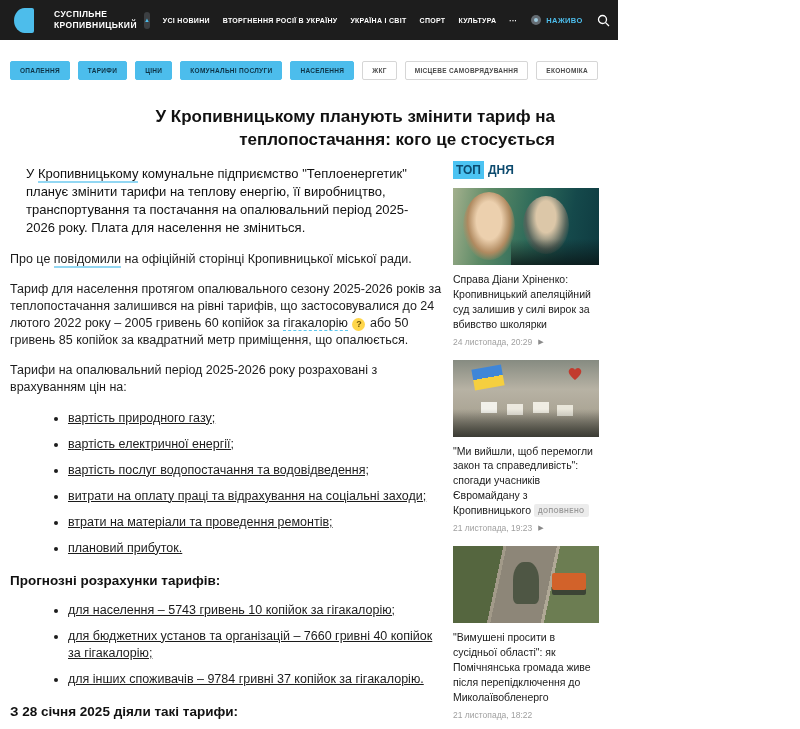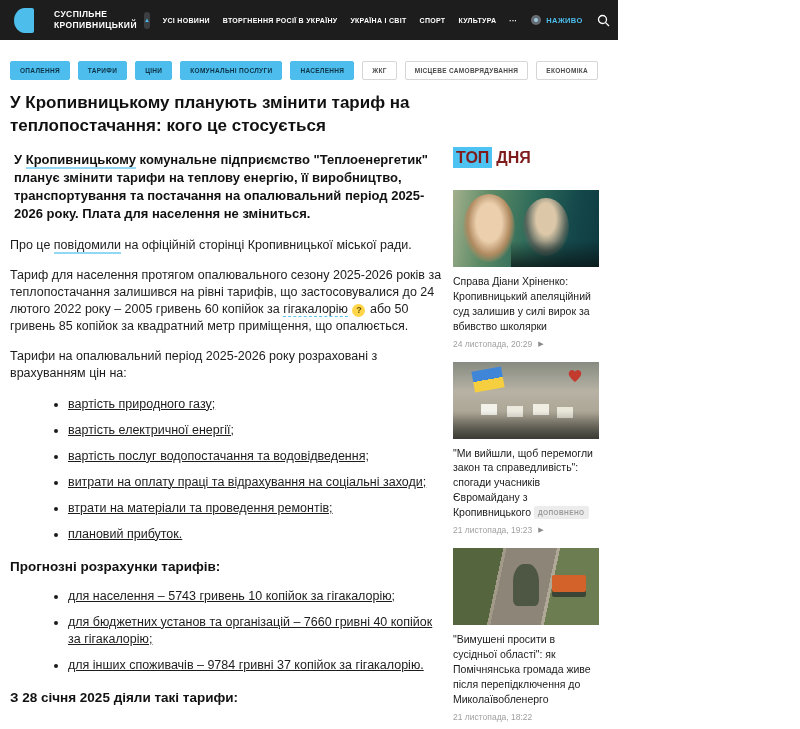--- a/index.html
+++ b/index.html
@@ -35,49 +35,49 @@
 
   
   .tags-row { display:flex; gap:8px; margin:21px 0 0 10px; align-items:center; }
   .tag { font-size:6.5px; font-weight:bold; letter-spacing:.3px; white-space:nowrap;
     padding:5px 9px; border-radius:2px; cursor:pointer; border:1px solid transparent; }
   .tag.active { background:#4cbdec; border-color:#4cbdec; color:#0d3346; }
   .tag.plain { background:#fff; border-color:#d6d6d6; color:#4a4a4a; }
 
   
   .article-head { padding-left:10px; }
-  h1 { max-width:545px; font-size:17px; line-height:1.35; margin:12px 0 11px; color:#111; }
+  h1 { max-width:545px; font-size:17px; line-height:1.35; margin:26px 0 11px; color:#111;text-align:right; }
   .byline { display:flex; align-items:center; width:588px; }
   .avatar { width:22px; height:22px; border-radius:50%;
     background:radial-gradient(circle at 45% 38%, #ece0cc 0 42%, #cdbb9d 70%, #a59677 100%);
     flex:none; }
   .author-name { font-size:9.5px; color:#5a5a5a; margin-left:9px; }
   .byline .spacer { flex:1; }
   .pub-date { font-size:9px; color:#8d8d8d; }
   .font-size-ctl { margin-left:16px; color:#777; cursor:pointer; display:flex; align-items:flex-end; }
   .fs-big { font-size:11px; line-height:1; }
   .fs-small { font-size:7px; line-height:1.2; }
 
   
   .main { display:flex; padding-left:10px; margin-top:9px; }
   .body-col { width:432px; flex:none; }
-  .lead { font-weight:bold; font-size:13px; line-height:1.4; color:#111; margin:2px 4px 13px; }
+  .lead { font-weight:normal; font-size:13px; line-height:1.4; color:#111; margin:2px 16px 13px; }
   p.body { font-size:12.5px; line-height:1.36; margin:0 0 13px; color:#1c1c1c; }
   a.inline-link { color:inherit; text-decoration:none; border-bottom:2px solid #92d7f3; }
   a.term-link { color:inherit; text-decoration:none; border-bottom:1px dashed #5ec7ef; }
   .help-badge { display:inline-block; width:13px; height:13px; border-radius:50%;
     background:#ffd64a; color:#6e5200; font-size:9px; font-weight:bold; text-align:center;
     line-height:13px; cursor:pointer; margin:0 1px; }
   ul.blist { margin:14px 0 14px; padding-left:58px; list-style:disc;text-decoration:underline; }
   ul.blist li { font-size:12.5px; line-height:1.36; margin-bottom:9px; color:#1c1c1c; }
   h2.subhead { font-size:13.5px; margin:16px 0 8px; color:#111; }
 
   
   .sidebar { width:146px; flex:none; margin-left:11px; }
-  .top-title { font-size:16px; font-weight:bold; margin:0 0 23px; color:#7f1d1d; }
+  .top-title { font-size:12px; font-weight:bold; margin:0 0 11px; color:#0c4a6e; }
   .top-title .hl { background:#4cc3f2; padding:2px 3px; }
   .top-title .rest { margin-left:4px; }
   .card { margin-bottom:13px; cursor:pointer; }
   .thumb { width:146px; height:77px; position:relative; overflow:hidden; }
   .card-title { font-size:10.5px; line-height:1.42; color:#1a1a1a; margin:7px 0 5px; }
   .badge { display:inline-block; background:#ececec; color:#9b9b9b; font-size:6.5px;
     font-weight:bold; letter-spacing:.4px; padding:2px 4px; border-radius:2px; vertical-align:1px; }
   .meta { display:flex; align-items:center; gap:6px; font-size:8.5px; color:#a0a0a0; }
   .play-glyph { font-size:7px; color:#8a8a8a; }
 

